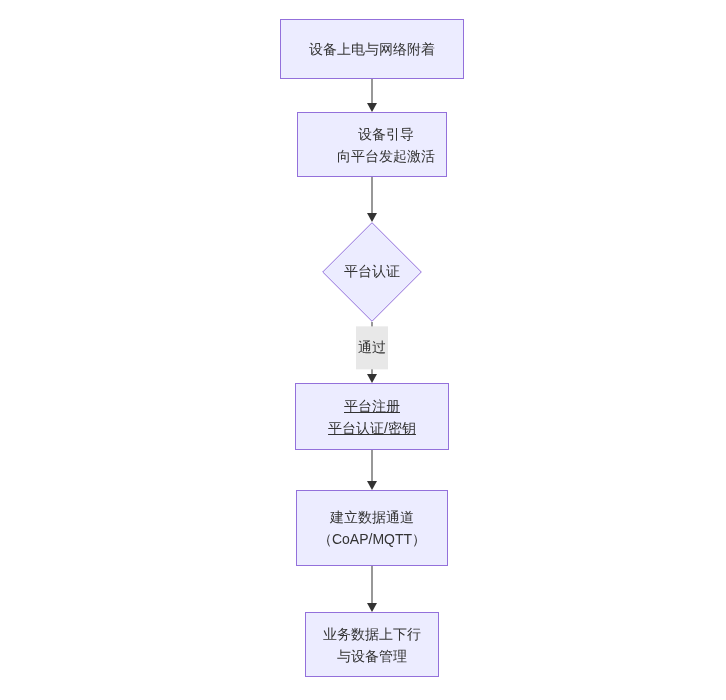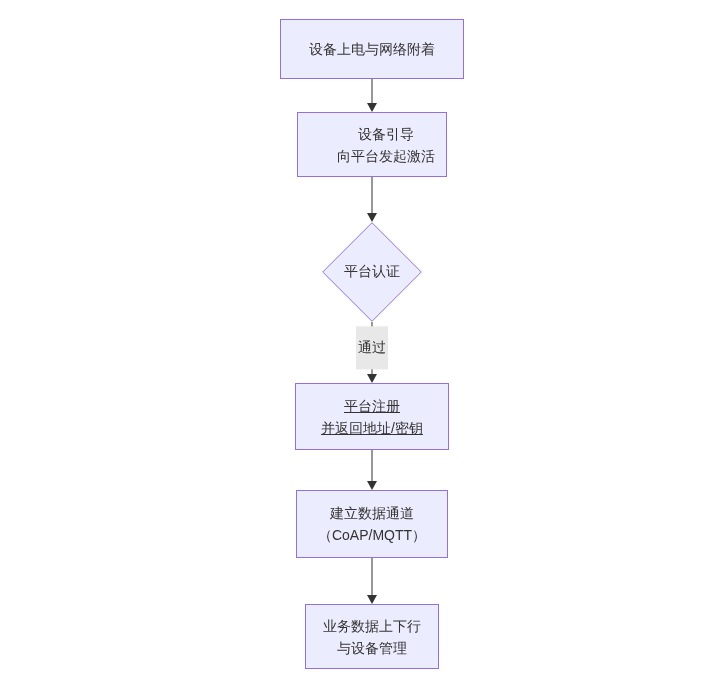--- a/index.html
+++ b/index.html
@@ -22,21 +22,21 @@
     border:1px solid #9370DB;
     color:#333333;
     display:flex;flex-direction:column;
     align-items:center;justify-content:center;
     font-size:14px;line-height:22px;
     text-align:center;white-space:nowrap;
   }
   .n1{width:184px;height:60px;}
   .n2{width:150px;height:65px;padding-left:28px;}
   .n4{width:154px;height:67px;text-decoration:underline;}
-  .n5{width:152px;height:68px;}
+  .n5{width:152px;height:76px;}
   .n6{width:134px;height:65px;}
   .arrow{position:relative;width:24px;}
   .a1{height:33px;}
   .a2{height:45px;}
   .a3{height:61px;}
   .a4{height:40px;}
   .a5{height:46px;}
   .arrow::before{
     content:"";position:absolute;left:50%;top:0;bottom:4px;
     width:1px;background:#333333;transform:translateX(-50%);
@@ -89,21 +89,21 @@
       </svg>
       <div class="diamond-label">平台认证</div>
     </div>
 
     <div class="arrow a3">
       <span class="edge-label">通过</span>
     </div>
 
     <div class="node n4">
       <span>平台注册</span>
-      <span>并返回地址/密钥</span>
+      <span>平台认证/密钥</span>
     </div>
 
     <div class="arrow a4"></div>
 
     <div class="node n5">
       <span>建立数据通道</span>
       <span>（CoAP/MQTT）</span>
     </div>
 
     <div class="arrow a5"></div>

